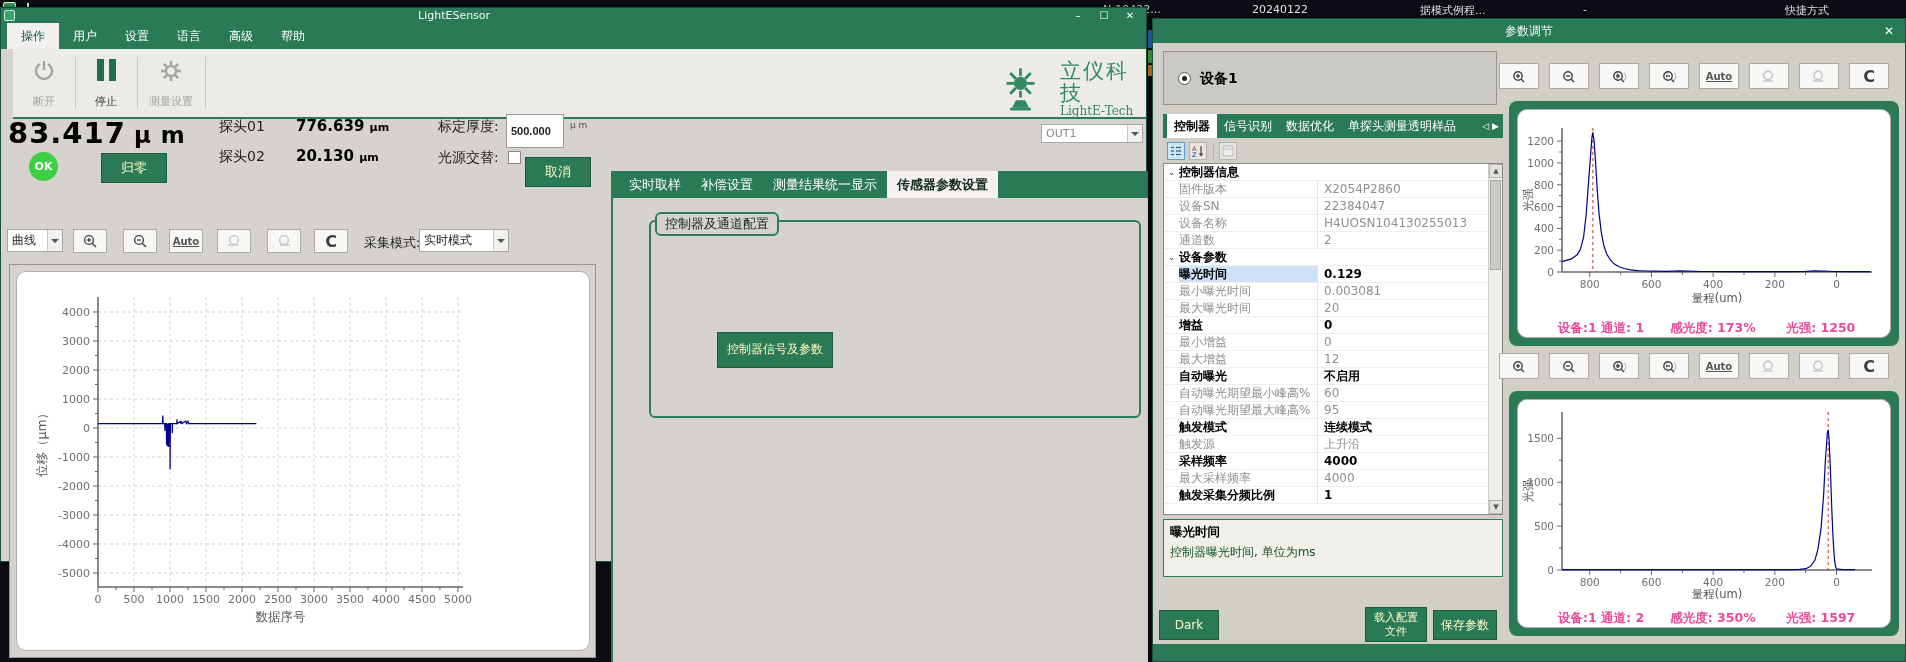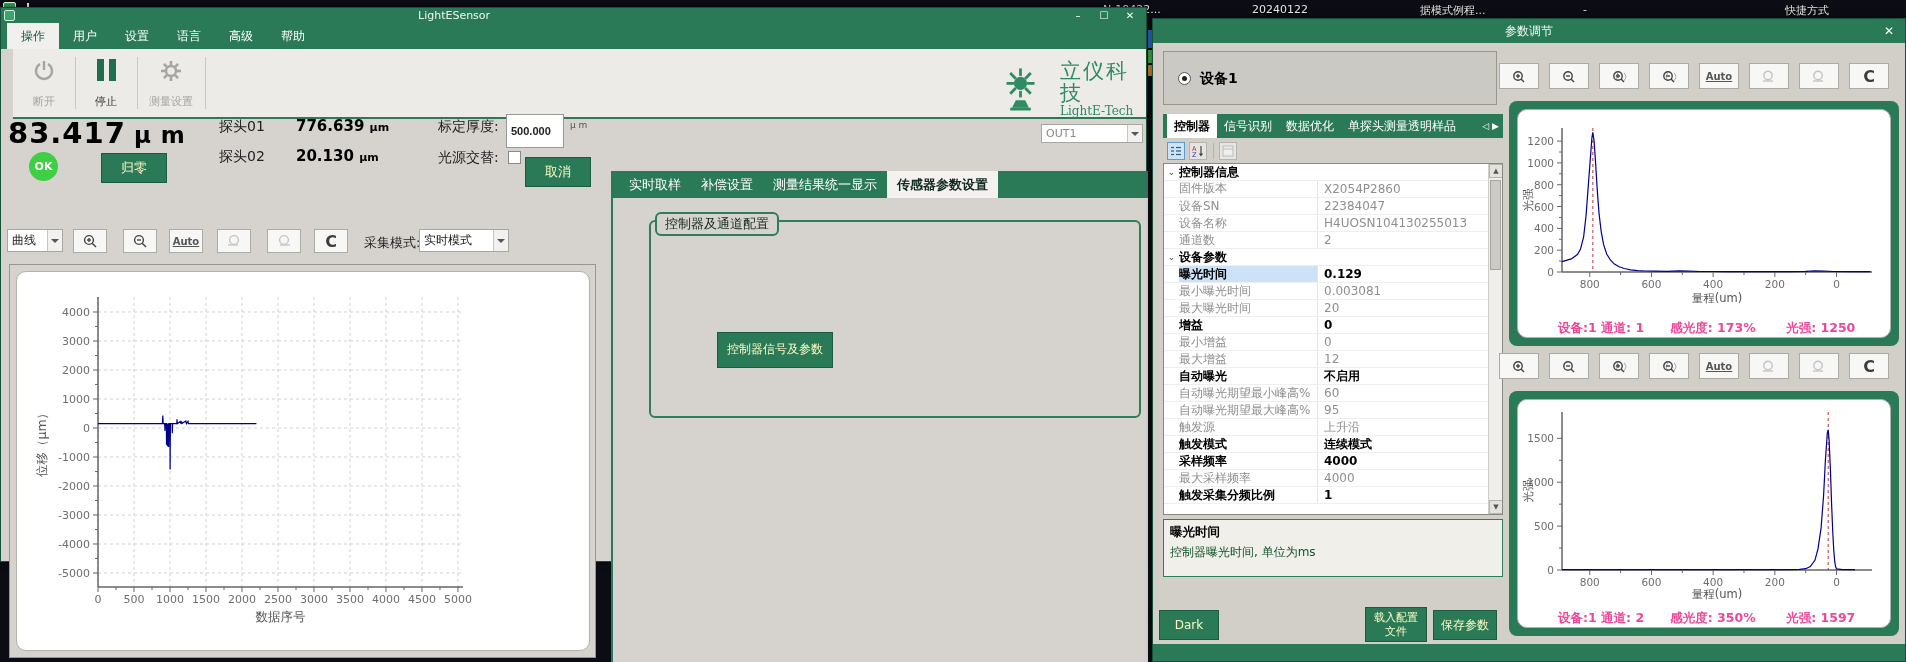--- a/index.html
+++ b/index.html
@@ -447,21 +447,21 @@
   <div id="pgrid">
     <div id="pgrid-rows">
         <div class="prow cat">
           <span class="chev">⌄</span>
           <span class="pname-wrap" style="display: flex; height: 100%; align-items: center;">
             <span class="pname">控制器信息</span>
           </span>
         </div>
         <div class="prow readonly">
           <span class="chev"></span>
-          <span class="pname-wrap" style="display: flex; height: 100%; align-items: flex-end;">
+          <span class="pname-wrap" style="display: flex; height: 100%; align-items: center;">
             <span class="pname">固件版本</span>
           </span>
           <span class="pval">X2054P2860</span>
         </div>
         <div class="prow readonly">
           <span class="chev"></span>
           <span class="pname-wrap" style="display: flex; height: 100%; align-items: center;">
             <span class="pname">设备SN</span>
           </span>
           <span class="pval">22384047</span>
@@ -542,33 +542,33 @@
           </span>
           <span class="pval">60</span>
         </div>
         <div class="prow readonly">
           <span class="chev"></span>
           <span class="pname-wrap" style="display: flex; height: 100%; align-items: center;">
             <span class="pname">自动曝光期望最大峰高%</span>
           </span>
           <span class="pval">95</span>
         </div>
+        <div class="prow boldrow">
+          <span class="chev"></span>
+          <span class="pname-wrap" style="display: flex; height: 100%; align-items: center;">
+            <span class="pname">触发模式</span>
+          </span>
+          <span class="pval">连续模式</span>
+        </div>
         <div class="prow readonly">
           <span class="chev"></span>
           <span class="pname-wrap" style="display: flex; height: 100%; align-items: center;">
             <span class="pname">触发源</span>
           </span>
           <span class="pval">上升沿</span>
-        </div>
-        <div class="prow boldrow">
-          <span class="chev"></span>
-          <span class="pname-wrap" style="display: flex; height: 100%; align-items: center;">
-            <span class="pname">触发模式</span>
-          </span>
-          <span class="pval">连续模式</span>
         </div>
         <div class="prow boldrow">
           <span class="chev"></span>
           <span class="pname-wrap" style="display: flex; height: 100%; align-items: center;">
             <span class="pname">采样频率</span>
           </span>
           <span class="pval">4000</span>
         </div>
         <div class="prow readonly">
           <span class="chev"></span>

